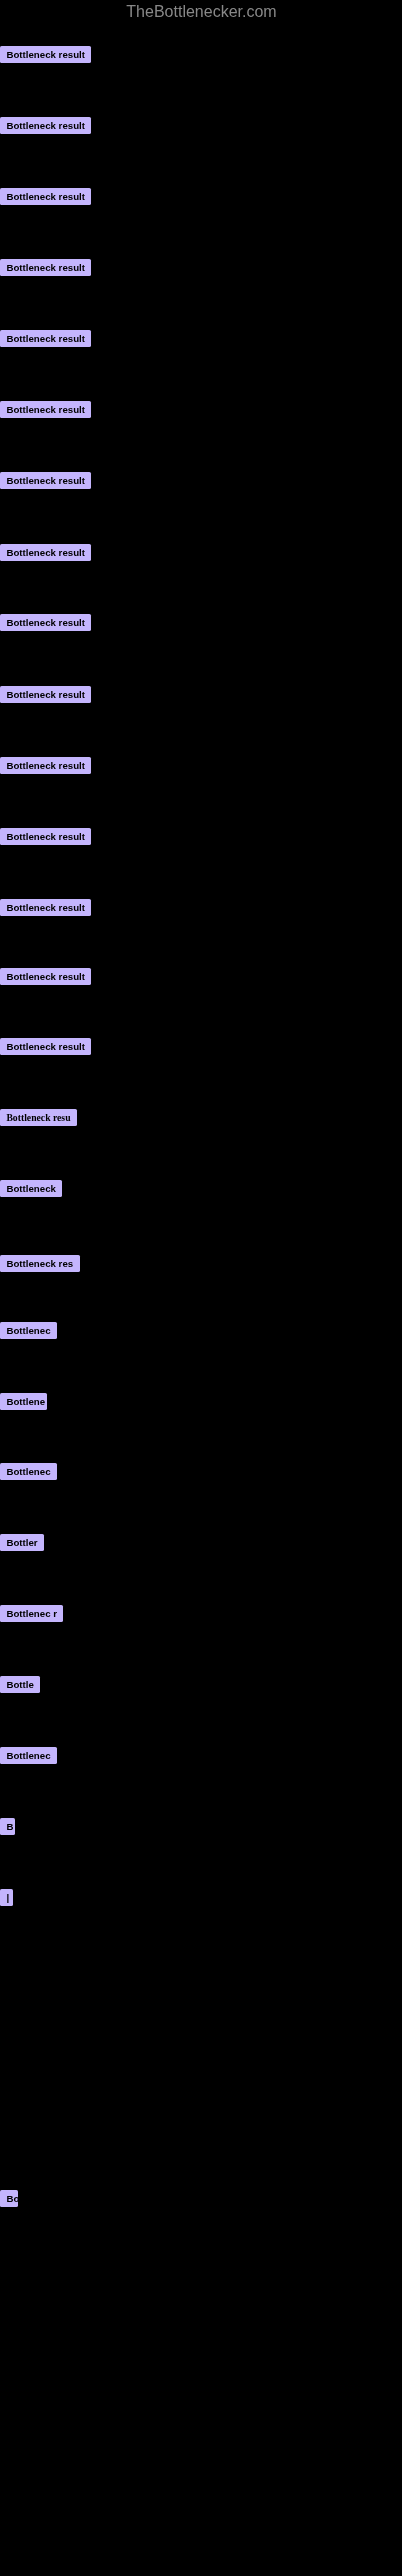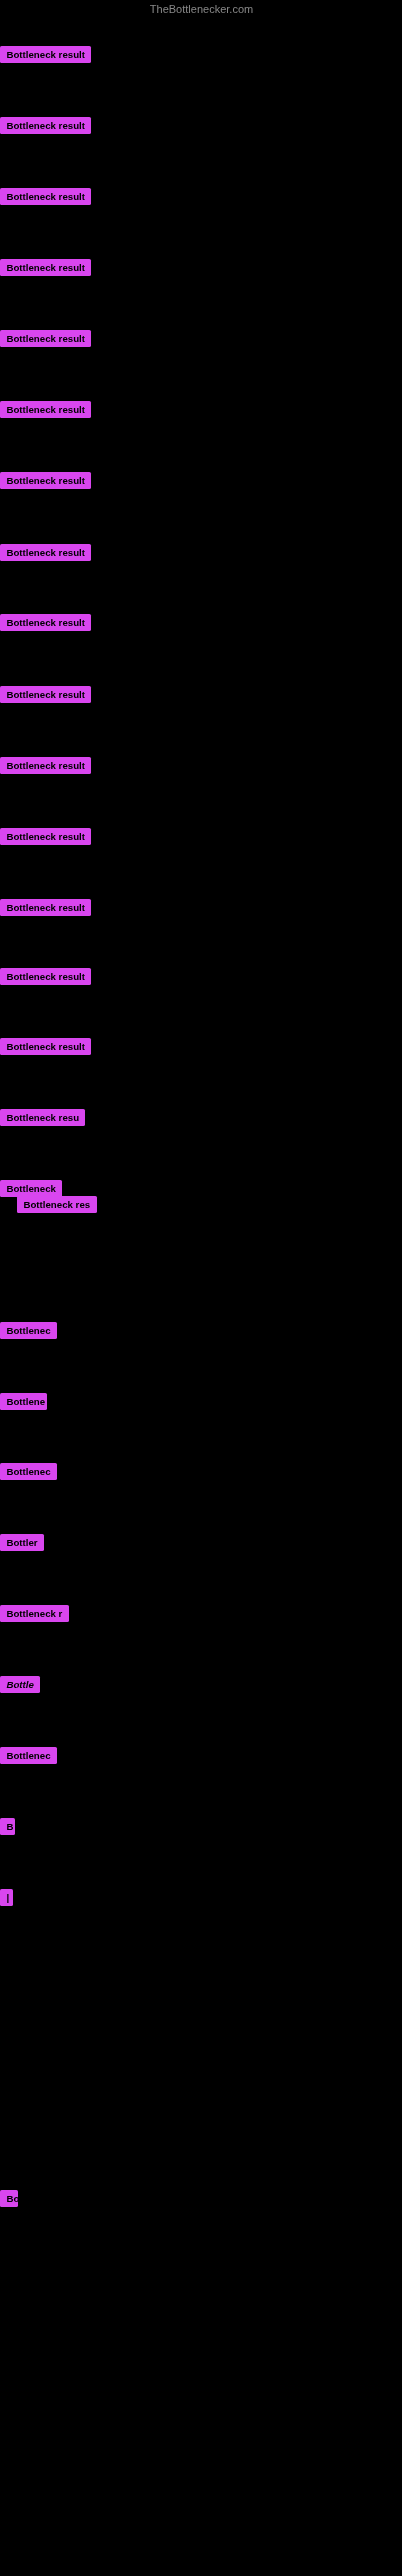--- a/index.html
+++ b/index.html
@@ -16,28 +16,28 @@
       position: relative;
     }
 
     .site-title {
       position: absolute;
       top: 0;
       left: 0;
       right: 0;
       text-align: center;
       color: #888888;
-      font-size: 11px;
+      font-size: 16px;
       padding: 3.2px 0;
     }
 
     .bottleneck-badge {
       position: absolute;
       left: 0;
-      background-color: #d946ef;
+      background-color: #c4b5fd;
       color: #000000;
       font-size: 9.7px;
       font-weight: bold;
       padding: 3.2px 6.4px;
       border-radius: 1.6px;
       white-space: nowrap;
       overflow: hidden;
     }
   </style>
 </head>
@@ -56,27 +56,27 @@
     <div class="bottleneck-badge" style="top: 401px; max-width: 105px;">Bottleneck result</div>
     <div class="bottleneck-badge" style="top: 472px; max-width: 105px;">Bottleneck result</div>
     <div class="bottleneck-badge" style="top: 544px; max-width: 105px;">Bottleneck result</div>
     <div class="bottleneck-badge" style="top: 614px; max-width: 105px;">Bottleneck result</div>
     <div class="bottleneck-badge" style="top: 686px; max-width: 105px;">Bottleneck result</div>
     <div class="bottleneck-badge" style="top: 757px; max-width: 105px;">Bottleneck result</div>
     <div class="bottleneck-badge" style="top: 828px; max-width: 97px;">Bottleneck result</div>
     <div class="bottleneck-badge" style="top: 899px; max-width: 97px;">Bottleneck result</div>
     <div class="bottleneck-badge" style="top: 968px; max-width: 97px;">Bottleneck result</div>
     <div class="bottleneck-badge" style="top: 1038px; max-width: 97px;">Bottleneck result</div>
-    <div class="bottleneck-badge" style="top: 1109px; max-width: 89px;">Bottleneck resu</div>
+    <div class="bottleneck-badge" style="top: 1109px; max-width: 89px; font-family: Liberation Serif, serif;">Bottleneck resu</div>
     <div class="bottleneck-badge" style="top: 1180px; max-width: 64px; text-align: right;">Bottleneck</div>
-    <div class="bottleneck-badge" style="top: 1196px; max-width: 85px; margin-left: 17px;">Bottleneck res</div>
+    <div class="bottleneck-badge" style="top: 1255px; max-width: 85px;">Bottleneck res</div>
     <div class="bottleneck-badge" style="top: 1322px; max-width: 60px;">Bottlenec</div>
     <div class="bottleneck-badge" style="top: 1393px; max-width: 47px;">Bottlene</div>
     <div class="bottleneck-badge" style="top: 1463px; max-width: 60px;">Bottlenec</div>
     <div class="bottleneck-badge" style="top: 1534px; max-width: 52px;">Bottler</div>
-    <div class="bottleneck-badge" style="top: 1605px; max-width: 72px;">Bottleneck r</div>
-    <div class="bottleneck-badge" style="top: 1676px; max-width: 40px; font-style: italic;">Bottle</div>
+    <div class="bottleneck-badge" style="top: 1605px; max-width: 72px;">Bottlenec r</div>
+    <div class="bottleneck-badge" style="top: 1676px; max-width: 40px;">Bottle</div>
     <div class="bottleneck-badge" style="top: 1747px; max-width: 60px;">Bottlenec</div>
     <div class="bottleneck-badge" style="top: 1818px; max-width: 14.5px;">B</div>
     <div class="bottleneck-badge" style="top: 1889px; max-width: 8px;">|</div>
     <div class="bottleneck-badge" style="top: 2190px; max-width: 17.7px;">Bo</div>
   </div>
 
 
 </body></html>

